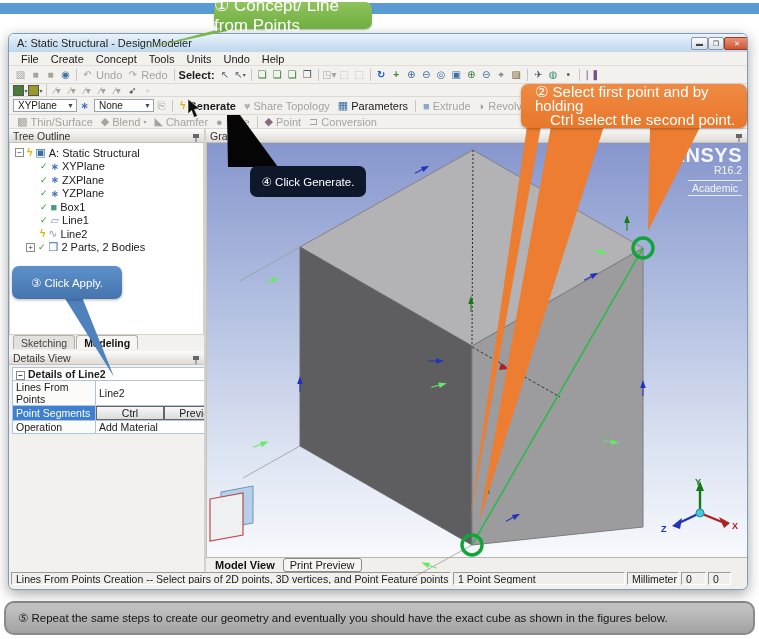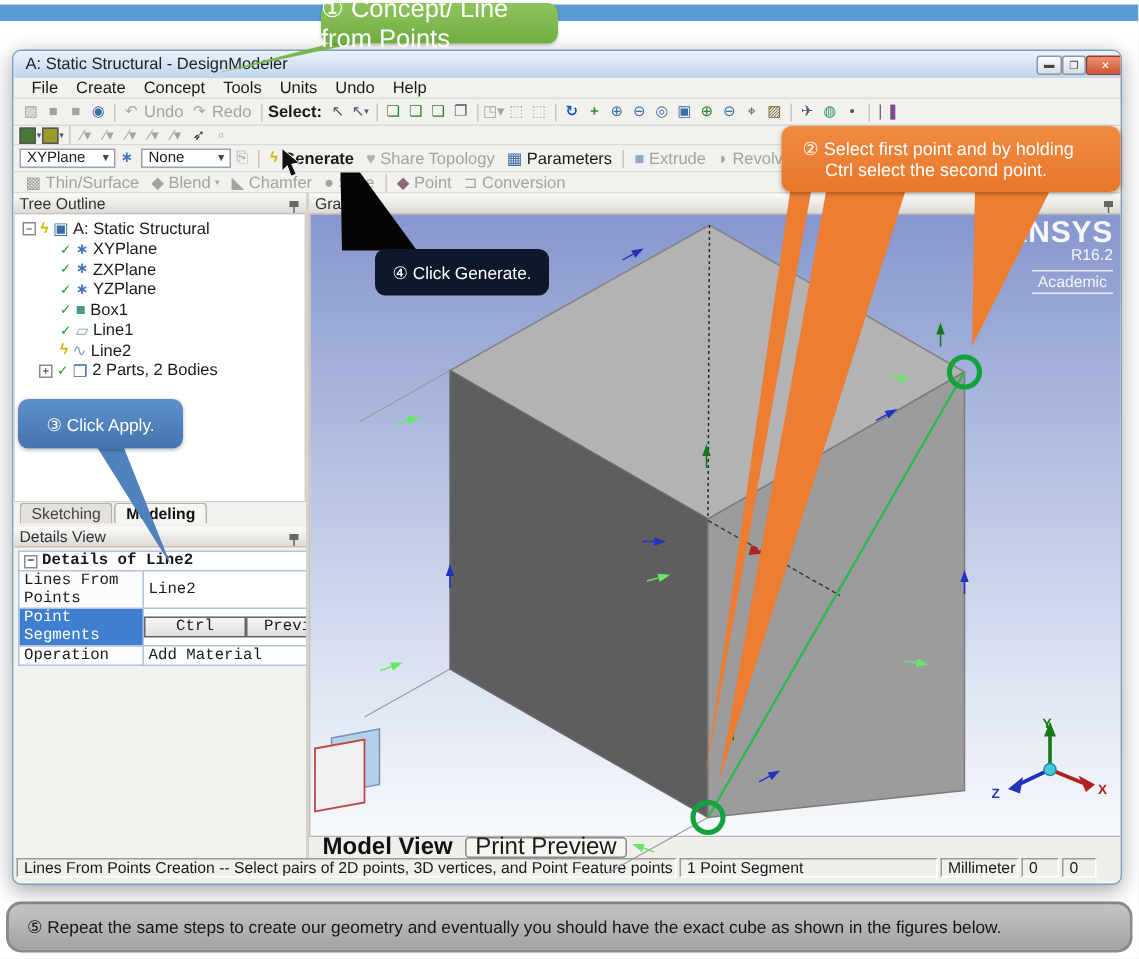--- a/index.html
+++ b/index.html
@@ -7,21 +7,21 @@
        font-family:"Liberation Sans","DejaVu Sans",sans-serif;font-size:11px;color:#1a1a1a;overflow:hidden;}
   .abs{position:absolute;}
   
   #top-bar{left:0;top:3px;width:759px;height:11px;background:#5b9bd5;z-index:1;}
   
   .callout{z-index:40;border-radius:7px;color:#fff;display:flex;align-items:center;}
   #callout1{left:214px;top:2px;width:158px;height:27px;background:linear-gradient(#8fc35c,#6fae41);
             justify-content:center;font-size:17px;box-shadow:0 1px 2px rgba(0,0,0,.25);}
   #callout2{left:521px;top:84px;width:226px;height:44px;background:linear-gradient(#f08a42,#e8772b);
             flex-direction:column;align-items:flex-start;justify-content:center;padding:0 0 0 14px;box-sizing:border-box;
-            font-size:12px;line-height:14px;box-shadow:0 1px 3px rgba(0,0,0,.3);}
+            font-size:15px;line-height:14px;box-shadow:0 1px 3px rgba(0,0,0,.3);}
   #callout2 .l2{padding-left:15px;}
   #callout3{left:12px;top:266px;width:110px;height:33px;background:linear-gradient(#5d90ca,#4574ae);
             justify-content:center;font-size:11.5px;box-shadow:0 1px 3px rgba(0,0,0,.3);}
   #callout4{left:250px;top:166px;width:116px;height:31px;background:#0f172a;justify-content:center;font-size:11.5px;}
   
   #banner{left:4px;top:601px;width:751px;height:34px;background:linear-gradient(#c6c6c6,#a2a2a2);
           border:2px solid #8a8a8a;border-radius:10px;box-sizing:border-box;display:flex;align-items:center;
           padding-left:12px;color:#161616;font-size:11.5px;z-index:5;}
   
   #app{left:8px;top:33px;width:740px;height:557px;background:#f2f1ee;border:1px solid #7e9cbd;
@@ -54,36 +54,36 @@
   .trow{display:flex;align-items:center;height:13.5px;gap:3px;white-space:nowrap;font-size:11px;}
   .exp{width:9px;height:9px;border:1px solid #8a8a8a;background:#fff;font-size:8px;line-height:7px;
        display:inline-flex;align-items:center;justify-content:center;color:#333;box-sizing:border-box;}
   .chk{color:#21a121;font-size:9px;} .bolt{color:#d8b400;font-weight:bold;font-size:10px;}
   .axicon{color:#4472c4;font-weight:bold;font-size:10px;}
   #panel-tabs{height:14px;display:flex;align-items:flex-end;gap:1px;padding-left:4px;background:#f2f1ee;}
   .ptab{font-size:10.5px;padding:0 7px;height:13px;display:flex;align-items:center;border:1px solid #b5b1aa;
         border-bottom:none;border-radius:3px 3px 0 0;background:#e4e1dc;color:#444;}
   .ptab.active{background:#f6f5f2;font-weight:bold;color:#111;}
   #details-wrap{margin-top:2px;}
-  #details-table{margin:0;border-collapse:collapse;width:221px;margin-left:3px;font-size:10.5px;background:#fff;font-family:Liberation Mono, monospace;}
+  #details-table{margin:0;border-collapse:collapse;width:221px;margin-left:3px;font-size:10.5px;background:#fff;}
   #details-table td{border:1px solid #b0c4de;height:12px;padding:0 3px;}
   .dt-group{font-weight:bold;}
   .dt-label{width:76px;background:#fbfbfa;}
   .dt-sel{background:#3e7fd0;color:#fff;}
   .dt-btn{background:linear-gradient(#f7f7f7,#dcdcdc);border:1px solid #666 !important;text-align:center;cursor:default;}
   #left-filler{flex:1;background:#f2f1ee;}
   #splitter{width:2px;background:#d5d1cb;}
   #right-col{flex:1;display:flex;flex-direction:column;}
   #viewport{flex:1;background:linear-gradient(#8796cd,#aebbdf 35%,#dde4f2 75%,#f7f9fc);position:relative;border-left:1px solid #c6c2bb;}
   #ansys-logo{position:absolute;right:5px;top:2px;width:88px;text-align:right;color:#f4f6f8;z-index:35;}
   #ansys-logo .brand{font-size:20px;font-weight:bold;letter-spacing:.5px;line-height:20px;}
   #ansys-logo .ver{font-size:10.5px;line-height:11px;}
   #ansys-logo .ed{display:inline-block;margin-top:4px;font-size:10.5px;border-top:1px solid #e8eaee;border-bottom:1px solid #e8eaee;padding:1px 4px;}
   #view-tabs{height:14px;background:#f1efec;border-top:1px solid #b8b4ae;display:flex;align-items:center;gap:2px;padding-left:3px;}
-  .vtab{font-size:16px;padding:0 6px;height:12px;display:flex;align-items:center;}
+  .vtab{font-size:11px;padding:0 6px;height:12px;display:flex;align-items:center;}
   .vtab.active{font-weight:bold;color:#111;}
   .vtab.boxed{border:1px solid #8a8a8a;border-radius:3px;background:#f6f5f2;}
   #statusbar{left:0;bottom:2px;width:100%;height:15px;display:flex;gap:2px;padding:0 2px;box-sizing:border-box;background:#f1efec;}
   .sseg{border:1px solid;border-color:#9a9a9a #ffffff #ffffff #9a9a9a;background:#f1efec;height:13px;
         display:flex;align-items:center;padding:0 4px;font-size:10.5px;overflow:hidden;white-space:nowrap;box-sizing:border-box;}
   #svg-overlay{position:absolute;left:0;top:0;z-index:30;pointer-events:none;}
 </style>
 </head>
 <body>
 

